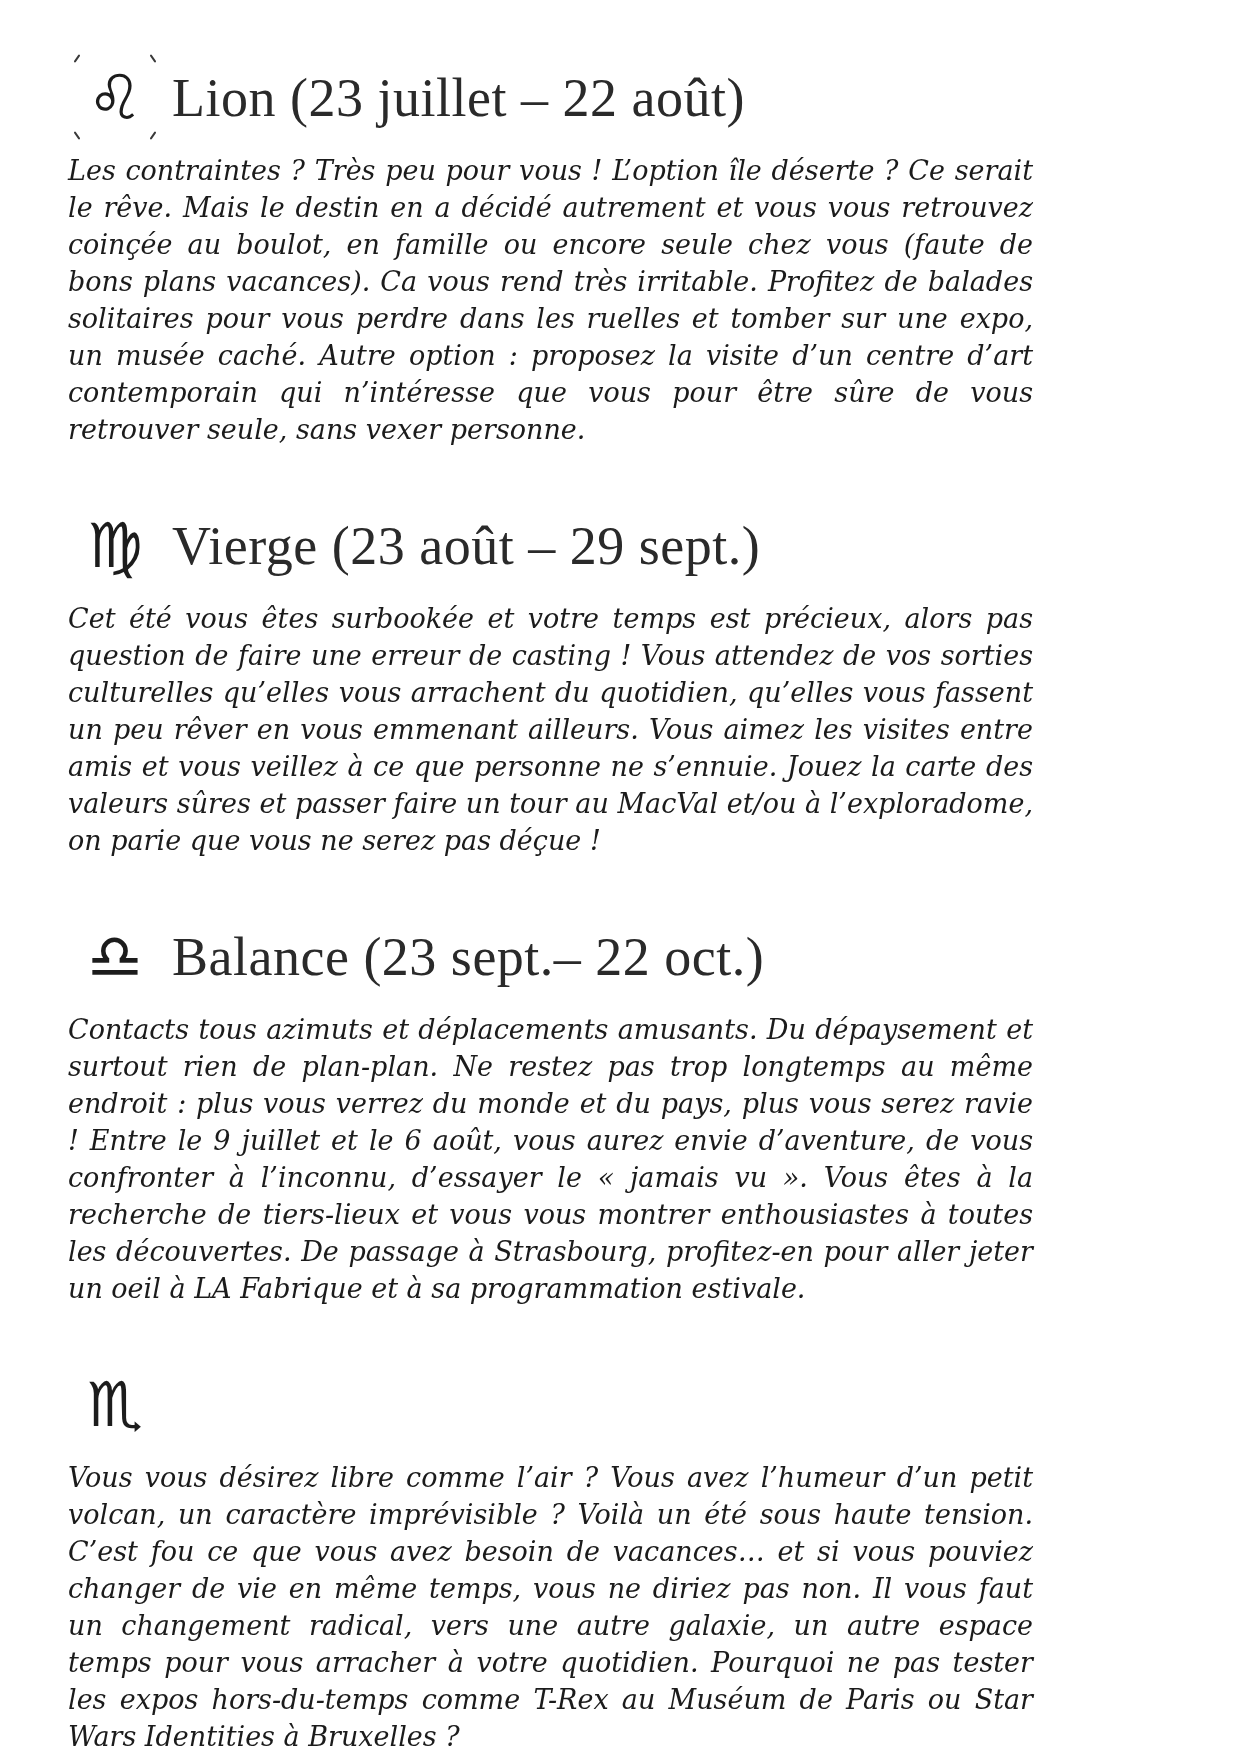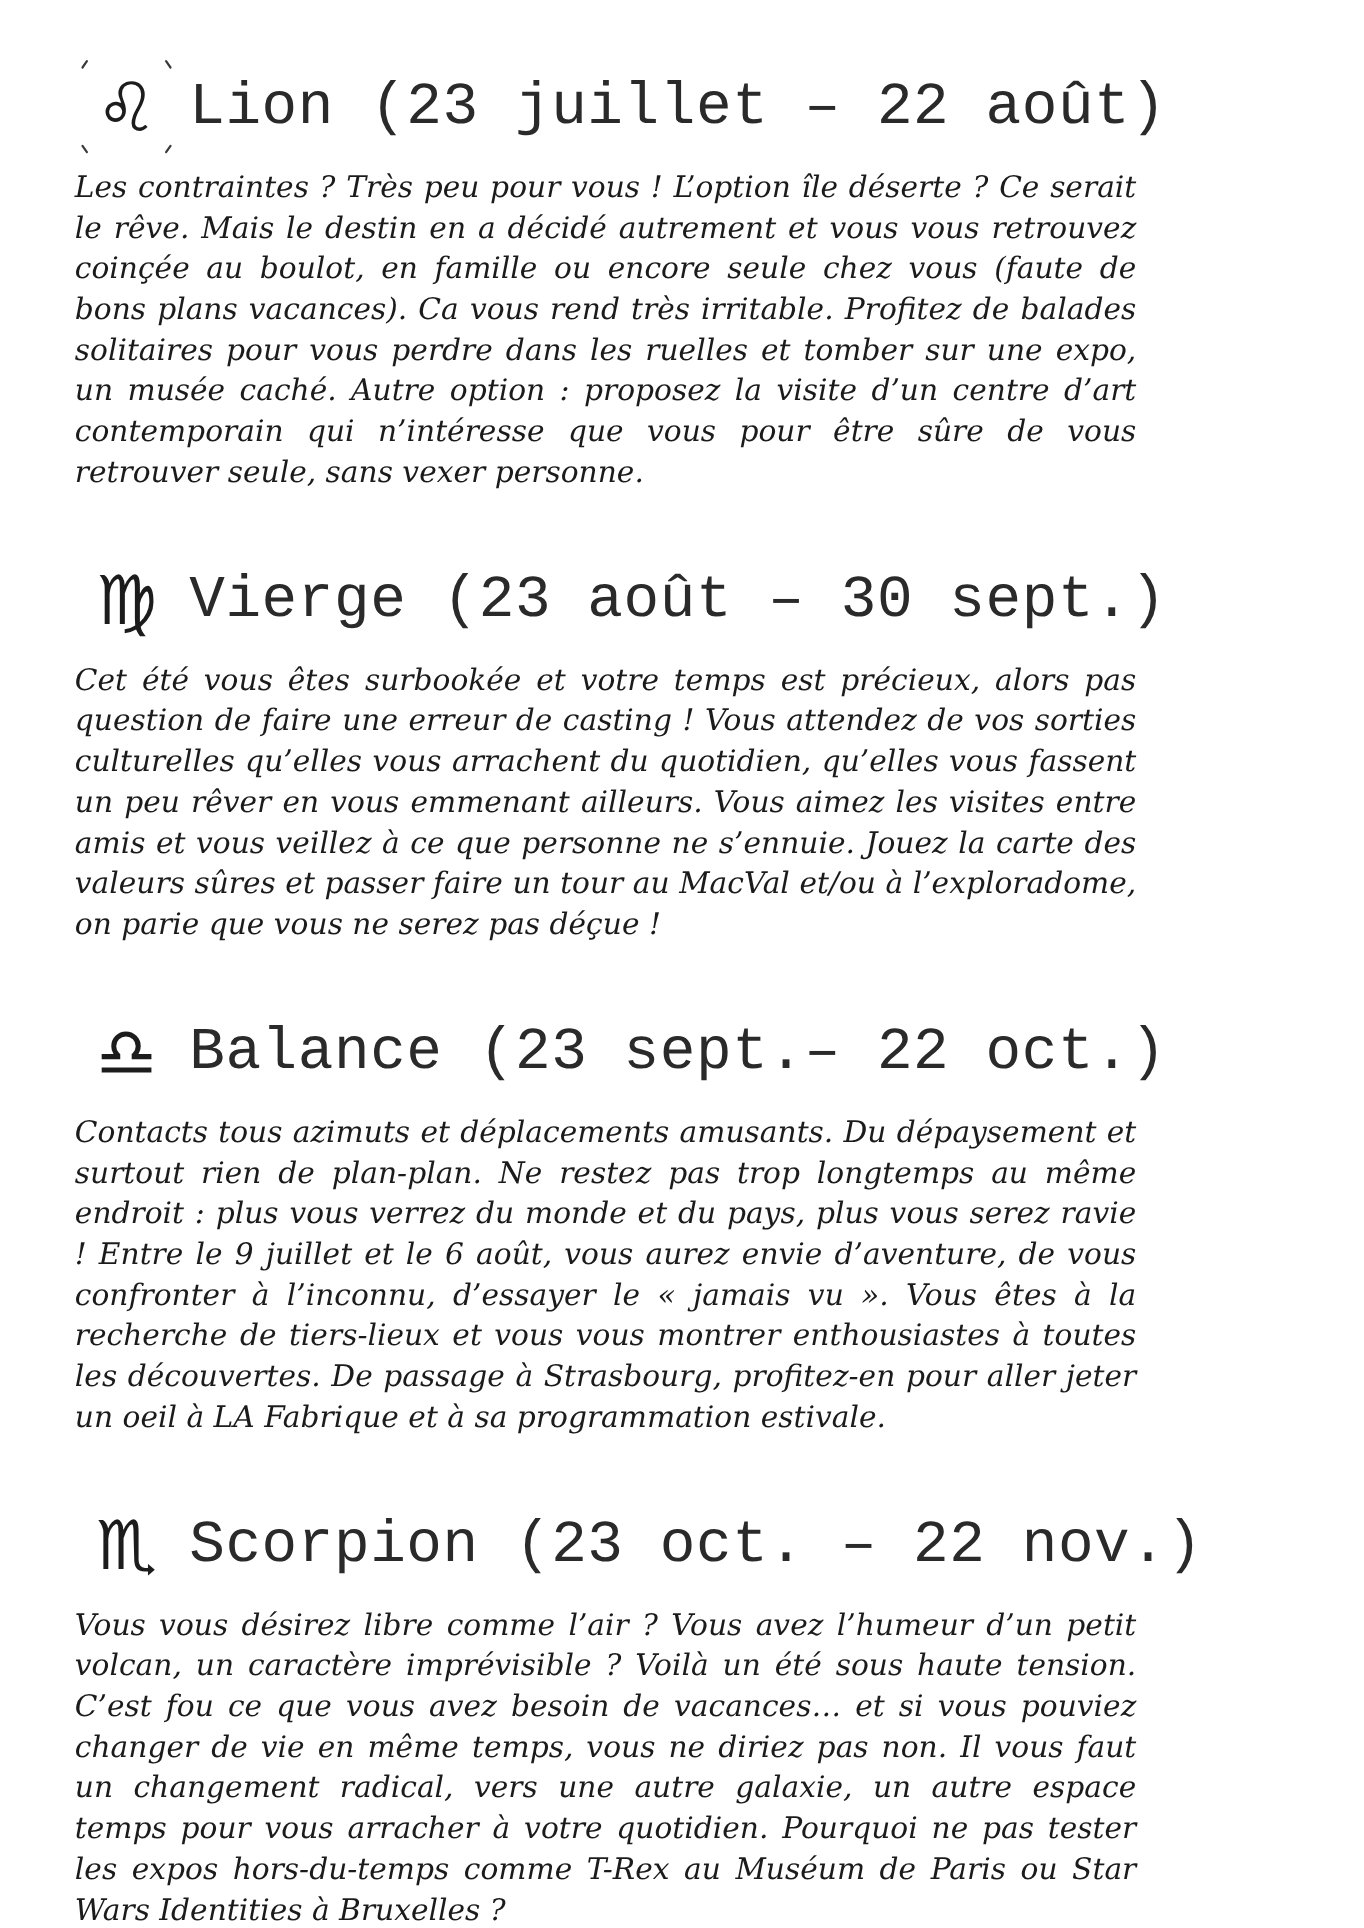--- a/index.html
+++ b/index.html
@@ -56,21 +56,21 @@
     background: #3a3a3a;
     border-radius: 1px;
   }
   .corner.tl { left: -6px;  top: -4px;    transform: rotate(35deg); }
   .corner.tr { right: -6px; top: -4px;    transform: rotate(-35deg); }
   .corner.bl { left: -6px;  bottom: -2px; transform: rotate(-35deg); }
   .corner.br { right: -6px; bottom: -2px; transform: rotate(35deg); }
 
   h2.title {
     margin: 0;
-    font-family: Liberation Mono, monospace;
+    font-family: Liberation Serif, serif;
     font-weight: 200;
     font-size: 54px;
     letter-spacing: 0.5px;
     color: #2a2a2a;
     white-space: nowrap;
   }
   p.body-text {
     margin: 14px 0 0 0;
     width: 965px;
     font-family: "DejaVu Serif", serif;
@@ -98,38 +98,37 @@
       <h2 class="title">Lion (23 juillet – 22 août)</h2>
     </div>
     <p class="body-text">Les contraintes ? Très peu pour vous ! L’option île déserte ? Ce serait le rêve. Mais le destin en a décidé autrement et vous vous retrouvez coinçée au boulot, en famille ou encore seule chez vous (faute de bons plans vacances). Ca vous rend très irritable. Profitez de balades solitaires pour vous perdre dans les ruelles et tomber sur une expo, un musée caché. Autre option : proposez la visite d’un centre d’art contemporain qui n’intéresse que vous pour être sûre de vous retrouver seule, sans vexer personne.</p>
   </section>
 
   <section class="zodiac">
     <div class="heading-row">
       <span class="symbol-wrap">
         <span class="symbol">♍</span>
       </span>
-      <h2 class="title">Vierge (23 août – 30 sept.)</h2>
+      <h2 class="title">Vierge (23 août – 29 sept.)</h2>
     </div>
     <p class="body-text">Cet été vous êtes surbookée et votre temps est précieux, alors pas question de faire une erreur de casting ! Vous attendez de vos sorties culturelles qu’elles vous arrachent du quotidien, qu’elles vous fassent un peu rêver en vous emmenant ailleurs. Vous aimez les visites entre amis et vous veillez à ce que personne ne s’ennuie. Jouez la carte des valeurs sûres et passer faire un tour au MacVal et/ou à l’exploradome, on parie que vous ne serez pas déçue !</p>
   </section>
 
   <section class="zodiac">
     <div class="heading-row">
       <span class="symbol-wrap">
         <span class="symbol">♎</span>
       </span>
       <h2 class="title">Balance (23 sept.– 22 oct.)</h2>
     </div>
     <p class="body-text">Contacts tous azimuts et déplacements amusants. Du dépaysement et surtout rien de plan-plan. Ne restez pas trop longtemps au même endroit : plus vous verrez du monde et du pays, plus vous serez ravie ! Entre le 9 juillet et le 6 août, vous aurez envie d’aventure, de vous confronter à l’inconnu, d’essayer le « jamais vu ». Vous êtes à la recherche de tiers-lieux et vous vous montrer enthousiastes à toutes les découvertes. De passage à Strasbourg, profitez-en pour aller jeter un oeil à LA Fabrique et à sa programmation estivale.</p>
   </section>
 
   <section class="zodiac">
     <div class="heading-row">
       <span class="symbol-wrap">
         <span class="symbol">♏</span>
       </span>
-      <h2 class="title">Scorpion (23 oct. – 22 nov.)</h2>
     </div>
     <p class="body-text">Vous vous désirez libre comme l’air ? Vous avez l’humeur d’un petit volcan, un caractère imprévisible ? Voilà un été sous haute tension. C’est fou ce que vous avez besoin de vacances… et si vous pouviez changer de vie en même temps, vous ne diriez pas non. Il vous faut un changement radical, vers une autre galaxie, un autre espace temps pour vous arracher à votre quotidien. Pourquoi ne pas tester les expos hors-du-temps comme T-Rex au Muséum de Paris ou Star Wars Identities à Bruxelles ?</p>
   </section>
 
 </div>
 
 </body></html>

